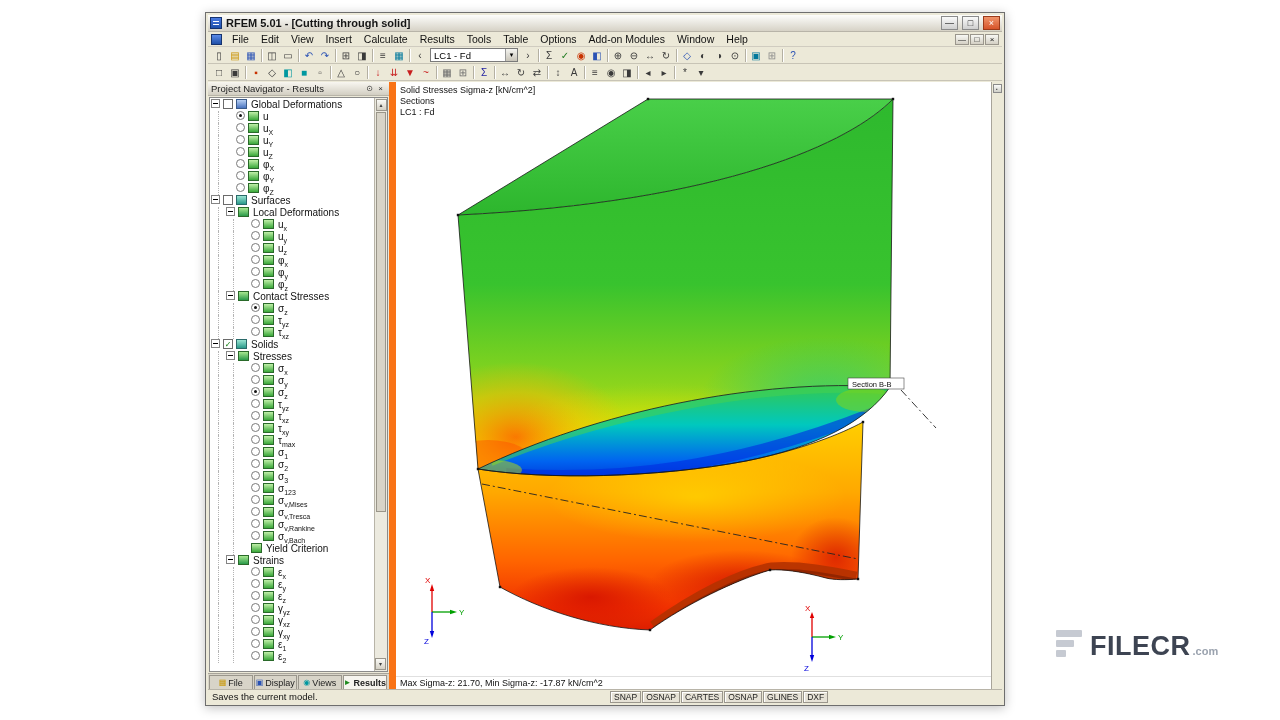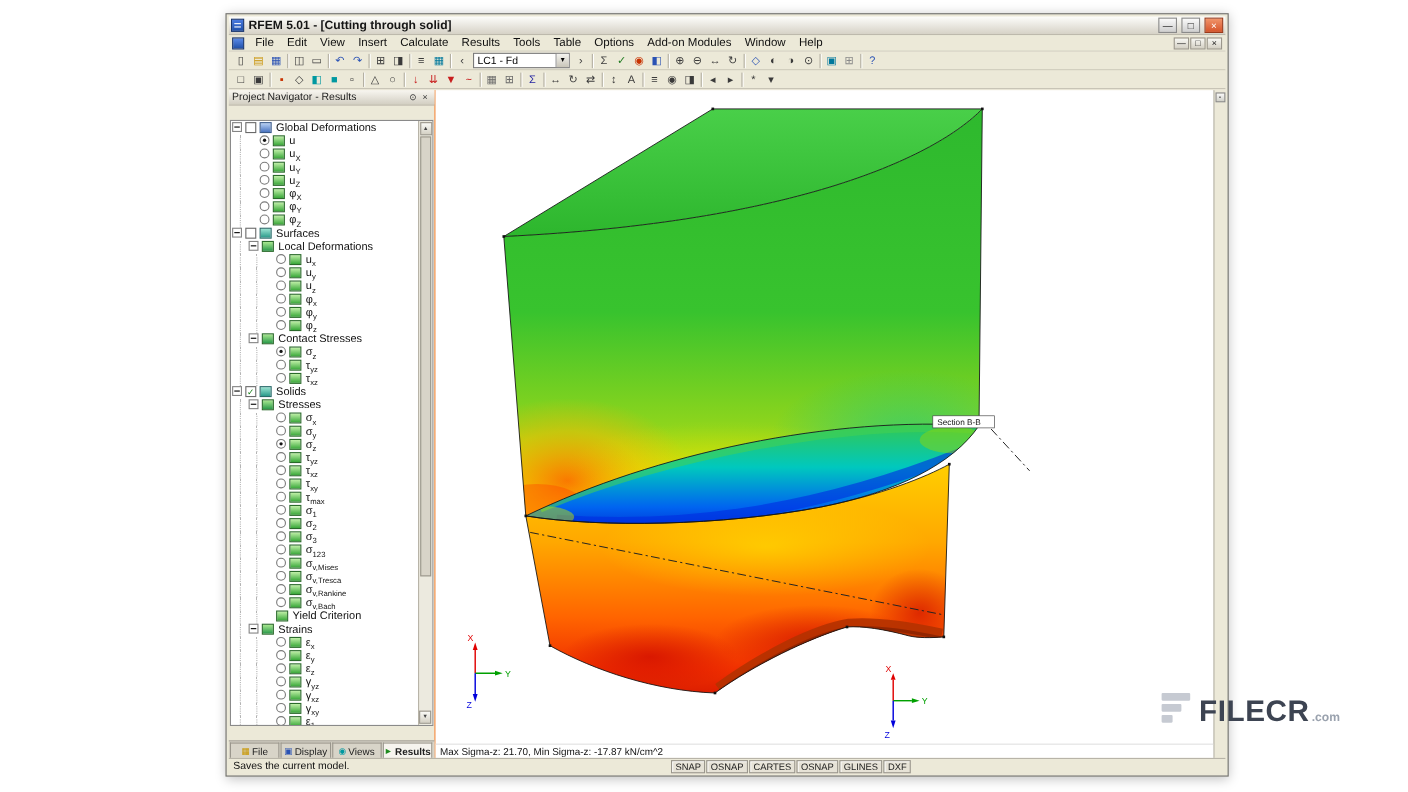--- a/index.html
+++ b/index.html
@@ -1,18 +1,18 @@
 <!DOCTYPE html>
 <html><head>
 <meta charset="utf-8">
 <style>
   * { margin:0; padding:0; box-sizing:border-box; }
   html,body { width:1280px; height:720px; background:#ffffff; font-family:"Liberation Sans",sans-serif; overflow:hidden; position:relative; }
 
-  .app-window { position:absolute; left:205px; top:12px; width:912px; height:694px;
+  .app-window { position:absolute; left:205px; top:12px; width:800px; height:694px;
     background:#ece9d8; border:1px solid #6e6e6e; padding:2px; box-shadow:0 2px 10px rgba(0,0,0,.25); }
 
   
   .titlebar { height:17px; background:linear-gradient(#fdfdfb,#d6d2c6); display:flex; align-items:center; gap:4px; padding:0 2px; border-bottom:1px solid #b8b4a8; }
   .title-icon { width:12px; height:12px; background:linear-gradient(#4a7ae0,#1e4faa); border:1px solid #16336e; position:relative; flex:none; }
   .title-icon::before { content:""; position:absolute; left:2px; right:2px; top:3px; height:1px; background:#fff; box-shadow:0 3px 0 #fff; }
   .title-text { font-size:11px; font-weight:bold; color:#151515; flex:1; white-space:nowrap; overflow:hidden; }
   .winbtn { width:17px; height:14px; border:1px solid #8a8a8a; background:linear-gradient(#fafafa,#cfcfcf); font-size:9px; line-height:12px; text-align:center; color:#222; flex:none; }
   .winbtn.close { background:linear-gradient(#f0946a,#d6542a); border-color:#9a3a1a; color:#fff; }
 
@@ -29,21 +29,21 @@
   .tbgroup { display:flex; align-items:center; }
   .tbicon { width:16px; height:15px; font-size:10px; line-height:15px; text-align:center; flex:none; }
   .tbsep { width:1px; height:13px; background:#b4b0a2; box-shadow:1px 0 0 #ffffff; margin:0 2px; flex:none; }
   .lc-combo { width:88px; height:14px; background:#fff; border:1px solid #7a7a7a; font-size:9.5px; display:flex; align-items:center; padding-left:3px; margin:0 2px; flex:none; }
   .lc-combo .arrow { margin-left:auto; width:12px; height:12px; background:linear-gradient(#f4f4f0,#c8c4b8); border-left:1px solid #999; font-size:7px; line-height:12px; text-align:center; }
 
   
   .main { position:absolute; left:2px; right:2px; top:69px; bottom:16px; display:flex; }
 
   
-  .navigator { width:188px; background:#ece9d8; border-right:1px solid #f97316; display:flex; flex-direction:column; flex:none;gap:12px; }
+  .navigator { width:188px; background:#ece9d8; border-right:7px solid #f97316; display:flex; flex-direction:column; flex:none; }
   .nav-header { height:14px; background:linear-gradient(#f8f6f0,#d2cec2); font-size:9.5px; display:flex; align-items:center; padding:0 3px; border-bottom:1px solid #b8b4a8; color:#222; }
   .nav-title { flex:1; white-space:nowrap; overflow:hidden; }
   .nhbtn { width:11px; text-align:center; font-size:8px; color:#333; }
   .tree { flex:1; background:#fff; border:1px solid #8a8a8a; margin:1px; position:relative; overflow:hidden; }
   .tree-rows { position:absolute; left:1px; top:1px; right:14px; bottom:0; overflow:hidden; }
   .trow { height:12px; display:flex; align-items:flex-start; font-size:10px; white-space:nowrap; color:#111; }
   .trow sub { font-size:7px; }
   .guide { width:15px; align-self:stretch; position:relative; flex:none; }
   .guide::before { content:""; position:absolute; left:7px; top:0; bottom:0; border-left:1px dotted #b4b4b4; }
   .tspacer { width:10px; flex:none; }
@@ -738,20 +738,25 @@
           <line x1="416" y1="555" x2="433" y2="555" stroke="#00a000" stroke-width="1.3"></line>
           <polygon points="440,555 433,552.8 433,557.2" fill="#00a000"></polygon>
           <line x1="416" y1="555" x2="416" y2="573" stroke="#0000dc" stroke-width="1.3"></line>
           <polygon points="416,580 413.8,573 418.2,573" fill="#0000dc"></polygon>
           <text x="409" y="529" font-size="8" fill="#e00000">X</text>
           <text x="442" y="558" font-size="8" fill="#00a000">Y</text>
           <text x="408" y="589" font-size="8" fill="#0000dc">Z</text>
         </g>
       </svg>
 
+      <div class="vp-header">
+        <div>Solid Stresses Sigma-z [kN/cm^2]</div>
+        <div>Sections</div>
+        <div>LC1 : Fd</div>
+      </div>
 
       <div class="vp-status">Max Sigma-z: 21.70, Min Sigma-z: -17.87 kN/cm^2</div>
 
     </div>
 
     <div class="side-strip">
       <div class="strip-btn">▪</div>
     </div>
 
   </div>

